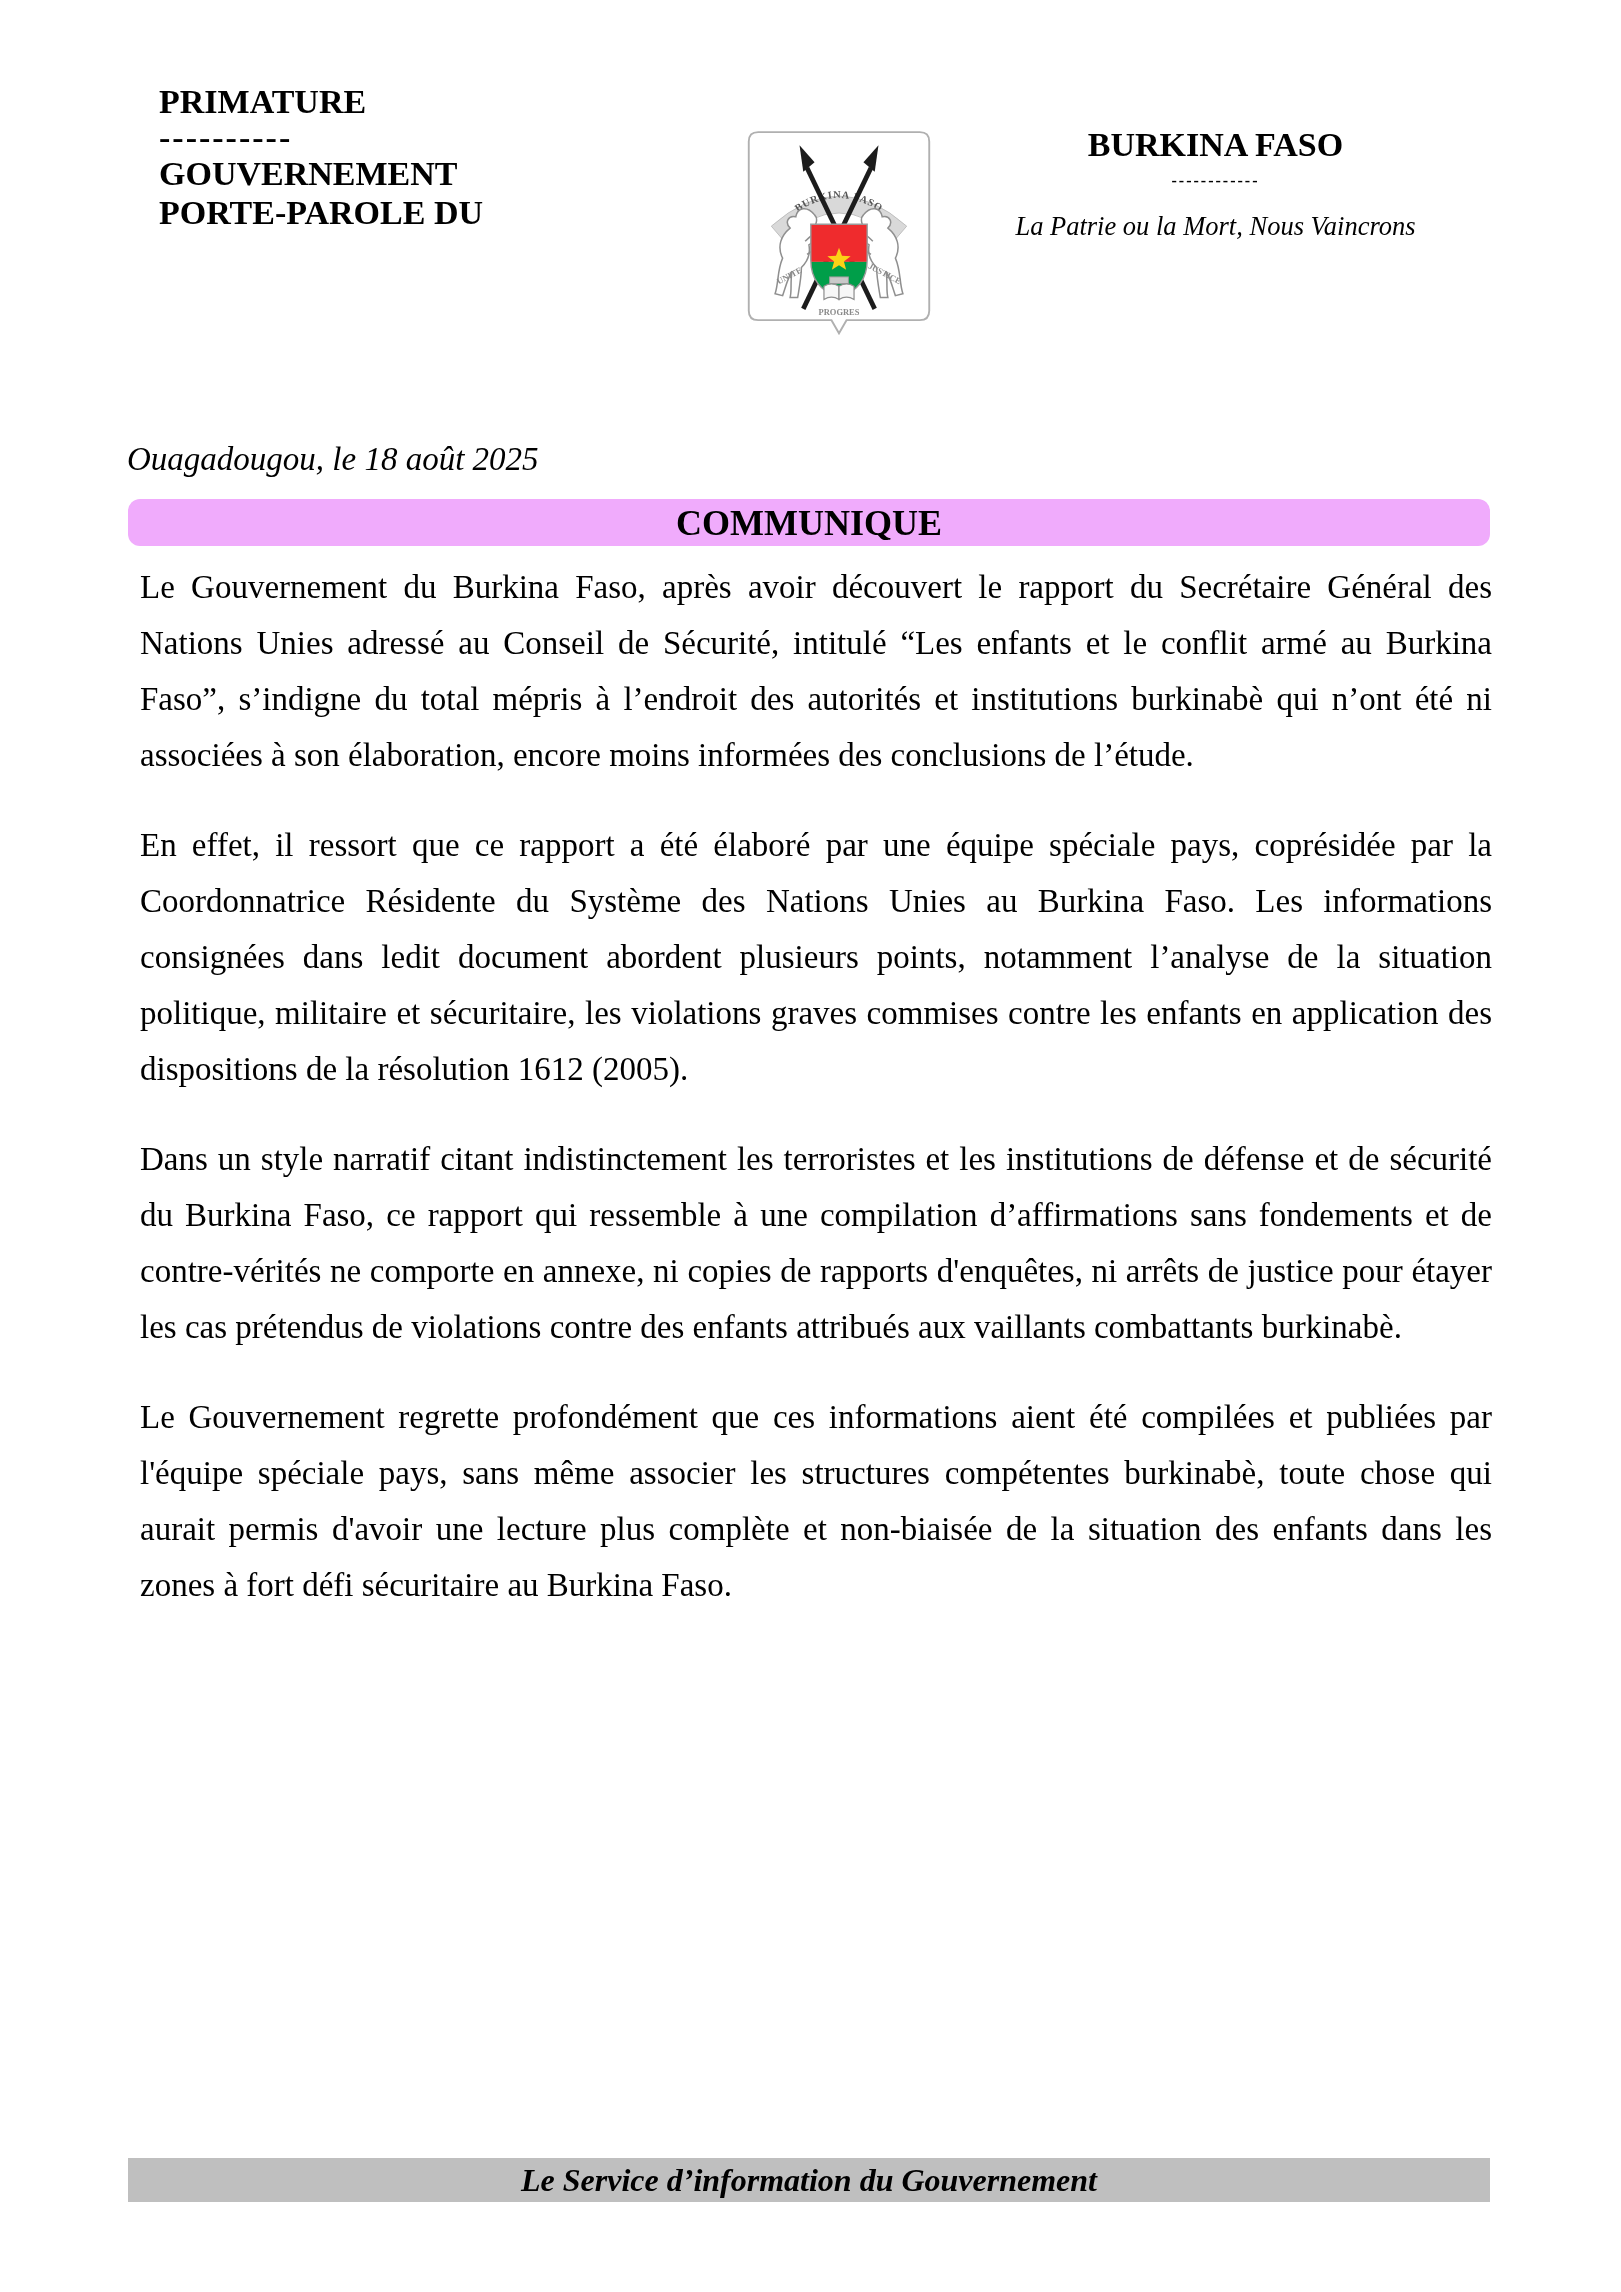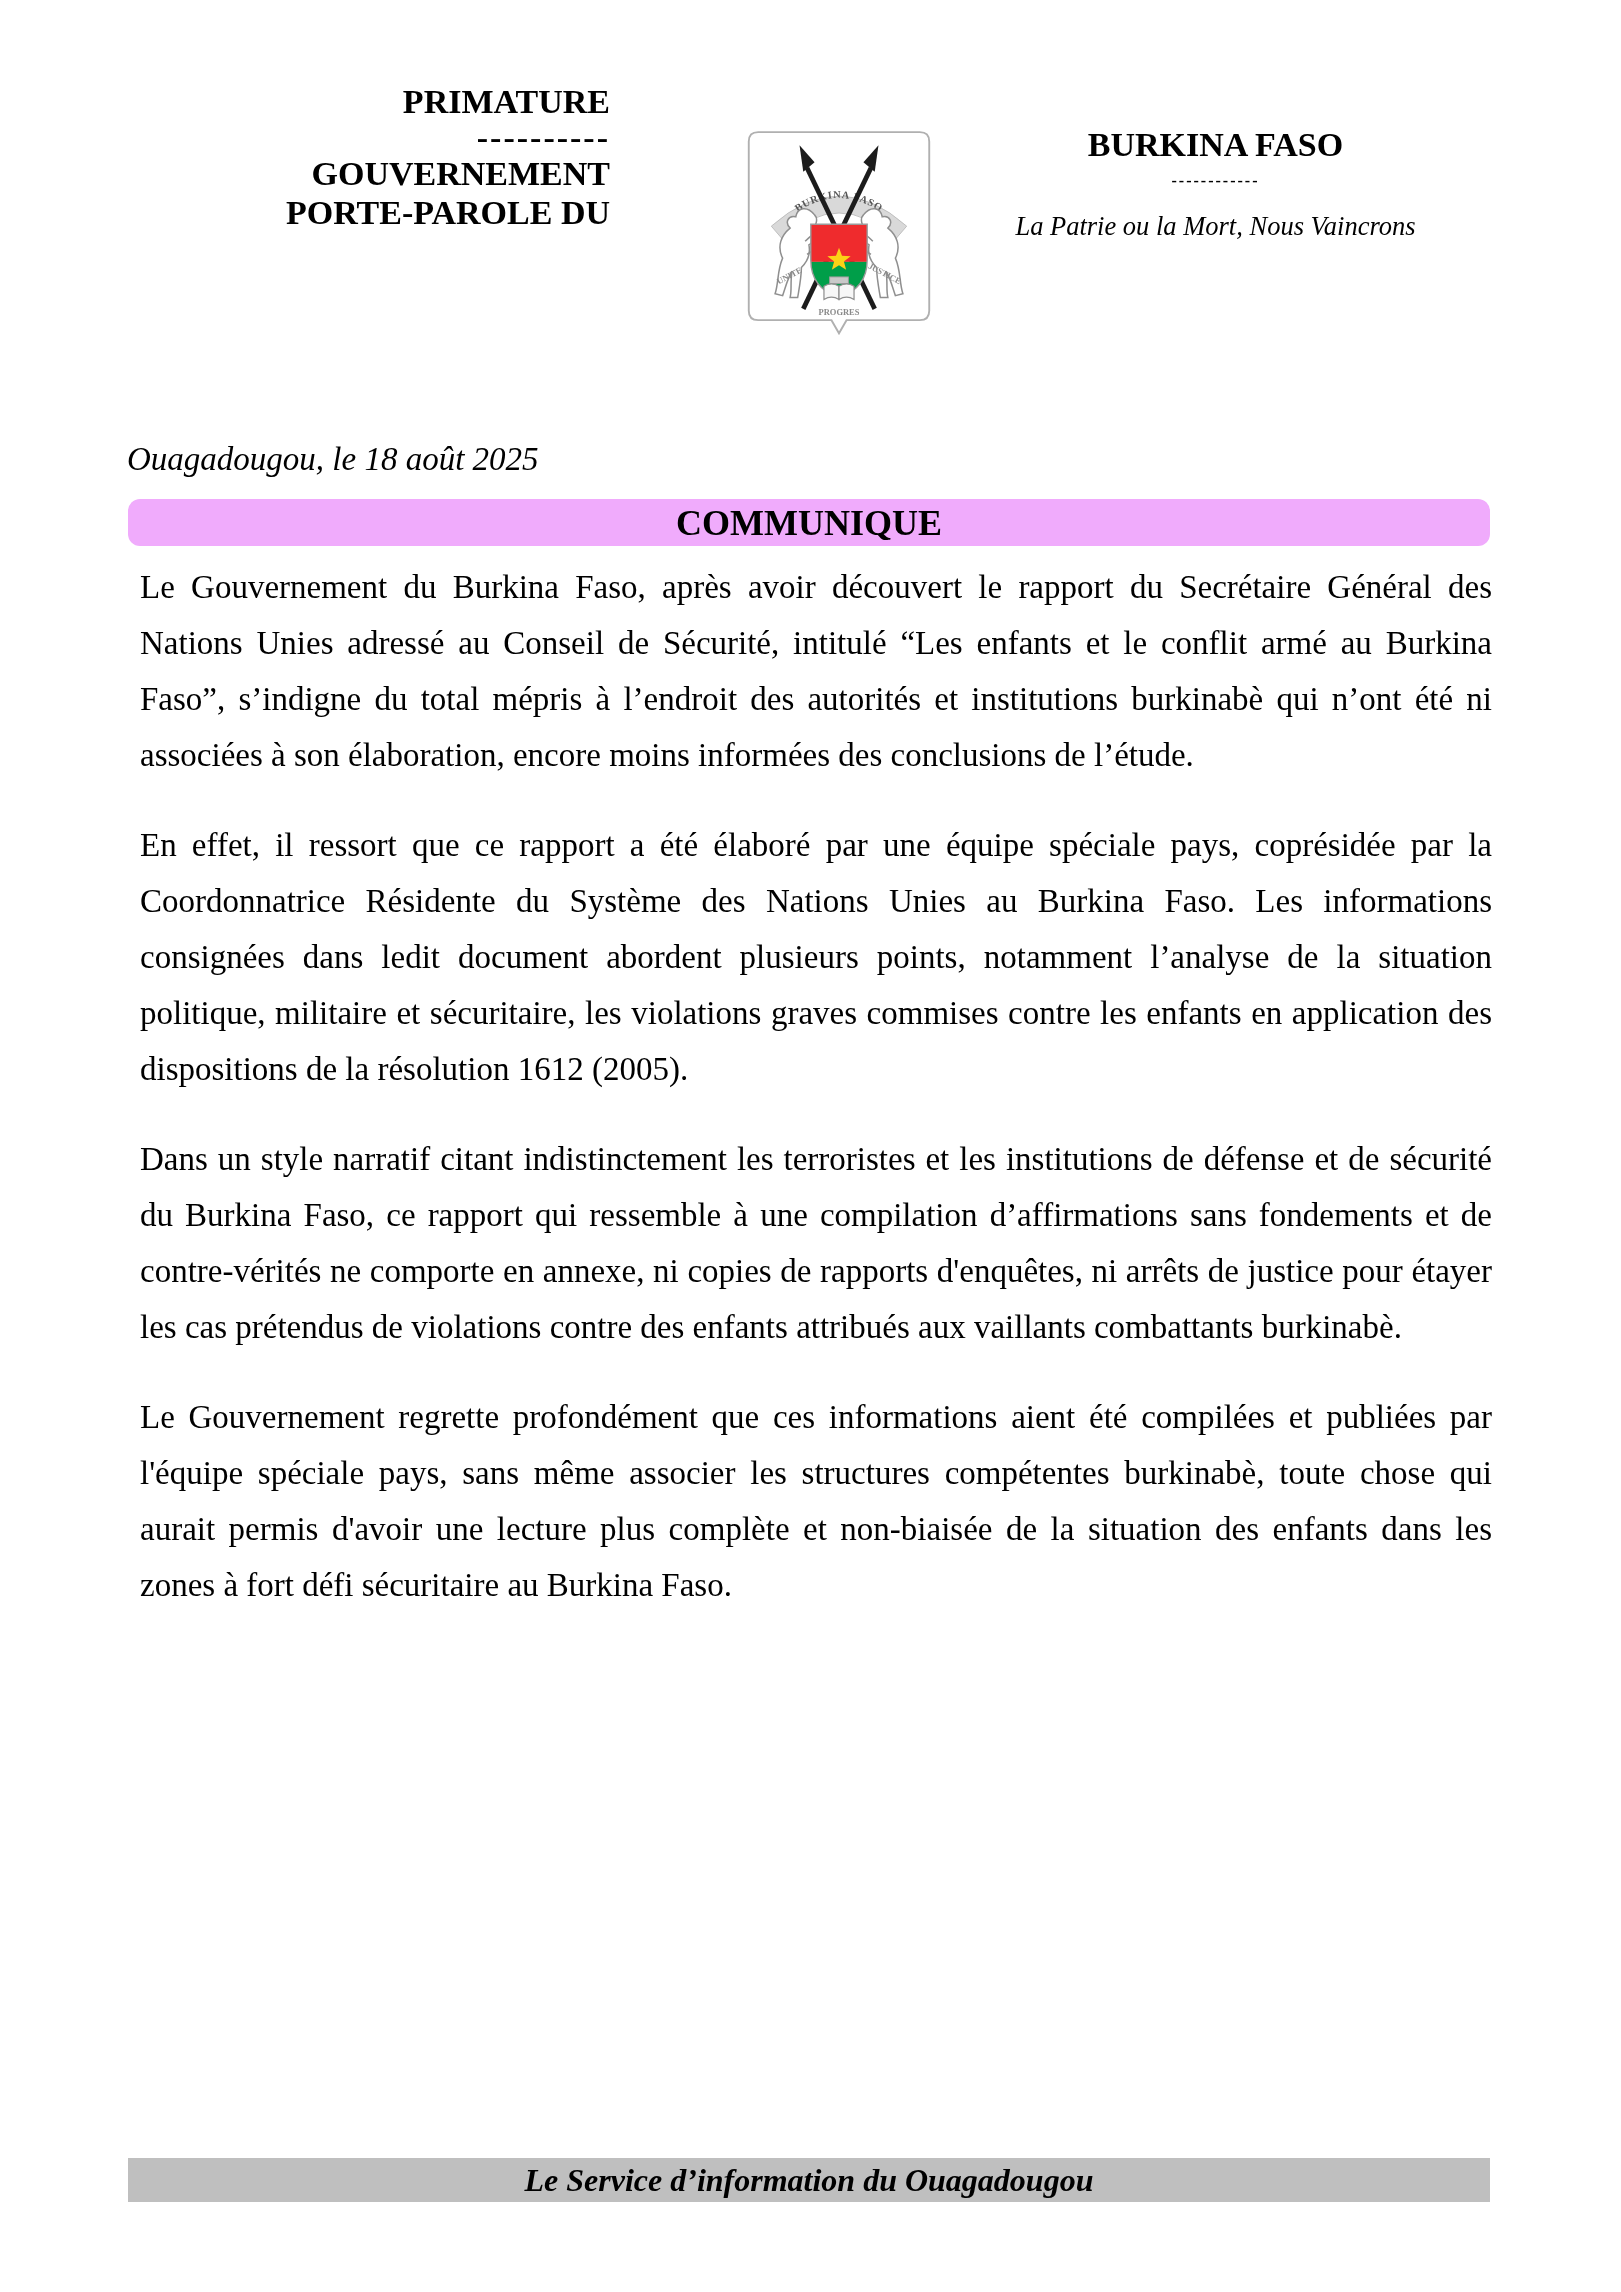--- a/index.html
+++ b/index.html
@@ -5,22 +5,22 @@
   html,body{margin:0;padding:0;background:#ffffff;}
   .page{
     position:relative;
     width:1621px;height:2293px;
     background:#ffffff;
     font-family:"Liberation Serif", serif;
     color:#000;
     overflow:hidden;
   }
   .hdr-left{
-    position:absolute;left:149px;top:82px;width:461px;
-    text-align:right;font-weight:bold;font-size:34px;line-height:39px;
+    position:absolute;left:159px;top:82px;width:461px;
+    text-align:left;font-weight:bold;font-size:34px;line-height:39px;
   }
   .hdr-left .sep,.hdr-right .sep{font-weight:bold;letter-spacing:2px;line-height:33px;}
   .hdr-right{
     position:absolute;left:985px;top:125px;width:461px;text-align:center;
   }
   .hdr-right .country{font-weight:bold;font-size:34px;line-height:39px;}
   .hdr-right .motto{font-style:italic;font-size:26.5px;margin-top:14px;}
   .emblem{position:absolute;left:745px;top:125px;width:188px;height:223px;}
   .dateline{
     position:absolute;left:127px;top:441px;width:1315px;
@@ -130,17 +130,17 @@
   </div>
 
   <div class="content">
     <p>Le Gouvernement du Burkina Faso, après avoir découvert le rapport du Secrétaire Général des Nations Unies adressé au Conseil de Sécurité, intitulé “Les enfants et le conflit armé au Burkina Faso”, s’indigne du total mépris à l’endroit des autorités et institutions burkinabè qui n’ont été ni associées à son élaboration, encore moins informées des conclusions de l’étude.</p>
     <p>En effet, il ressort que ce rapport a été élaboré par une équipe spéciale pays, coprésidée par la Coordonnatrice Résidente du Système des Nations Unies au Burkina Faso. Les informations consignées dans ledit document abordent plusieurs points, notamment l’analyse de la situation politique, militaire et sécuritaire, les violations graves commises contre les enfants en application des dispositions de la résolution 1612 (2005).</p>
     <p>Dans un style narratif citant indistinctement les terroristes et les institutions de défense et de sécurité du Burkina Faso, ce rapport qui ressemble à une compilation d’affirmations sans fondements et de contre-vérités ne comporte en annexe, ni copies de rapports d'enquêtes, ni arrêts de justice pour étayer les cas prétendus de violations contre des enfants attribués aux vaillants combattants burkinabè.</p>
     <p>Le Gouvernement regrette profondément que ces informations aient été compilées et publiées par l'équipe spéciale pays, sans même associer les structures compétentes burkinabè, toute chose qui aurait permis d'avoir une lecture plus complète et non-biaisée de la situation des enfants dans les zones à fort défi sécuritaire au Burkina Faso.</p>
   </div>
 
   <div class="footer-banner" style="background-color: rgb(191, 191, 191);">
-    <span>Le Service d’information du Ouagadougou</span>
+    <span>Le Service d’information du Gouvernement</span>
   </div>
 
 </div>
 
 
 </body></html>

